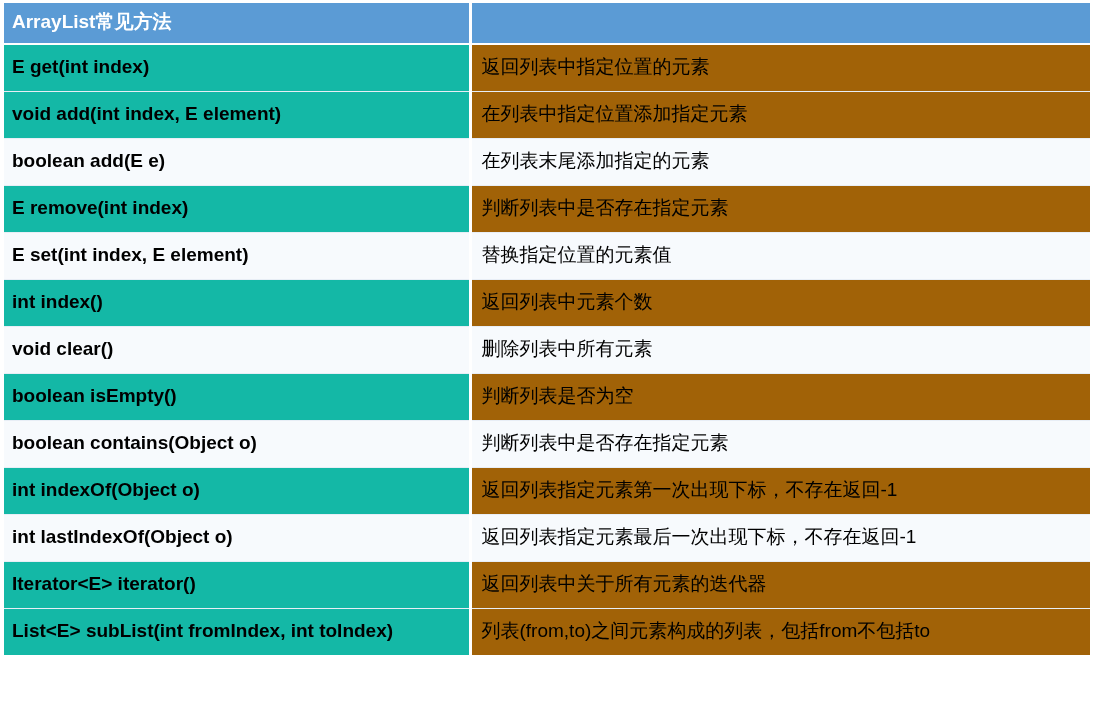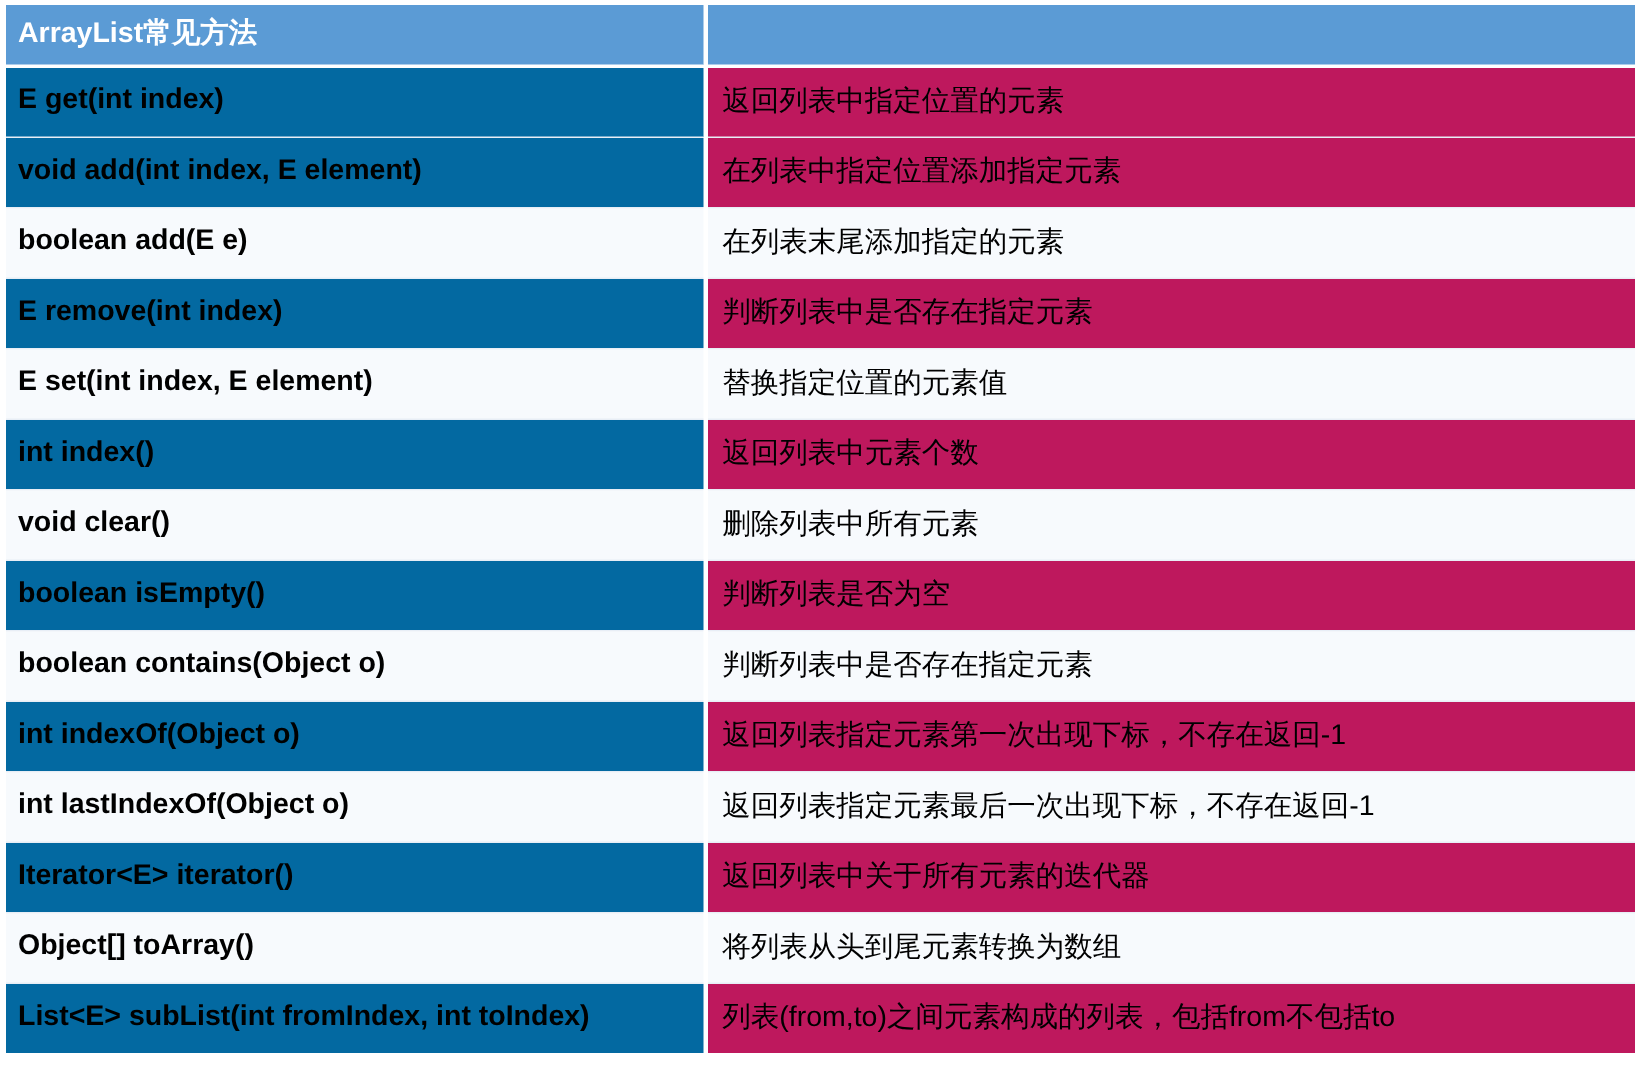--- a/index.html
+++ b/index.html
@@ -55,23 +55,23 @@
   }
   tr.data-row td.sig {
     font-weight: bold;
     color: #000000;
   }
   tr.data-row td.desc {
     color: #000000;
     border-left: 3px solid #ffffff;
     padding-left: 10px;
   }
-  tr.data-row.odd td.sig { background: #0369a1; margin-left: 31px; }
+  tr.data-row.odd td.sig { background: #14b8a6; margin-left: 31px; }
   tr.data-row.even td.sig { background: #f7fafd; }
-  tr.data-row.odd td.desc { background: #be185d; }
+  tr.data-row.odd td.desc { background: #a16207; }
   tr.data-row.even td.desc { background: #f7fafd; }
   tr.data-row:last-child td { border-bottom: none; }
 </style>
 </head>
 <body>
 
 <div class="table-wrap">
   <table class="methods">
     <colgroup>
       <col class="c1">
@@ -124,24 +124,20 @@
         <td class="desc">返回列表指定元素第一次出现下标，不存在返回-1</td>
       </tr>
       <tr class="data-row even">
         <td class="sig">int  lastIndexOf(Object o)</td>
         <td class="desc">返回列表指定元素最后一次出现下标，不存在返回-1</td>
       </tr>
       <tr class="data-row odd">
         <td class="sig">Iterator&lt;E&gt;  iterator()</td>
         <td class="desc">返回列表中关于所有元素的迭代器</td>
       </tr>
-      <tr class="data-row even">
-        <td class="sig">Object[]  toArray()</td>
-        <td class="desc">将列表从头到尾元素转换为数组</td>
-      </tr>
       <tr class="data-row odd">
         <td class="sig">List&lt;E&gt;  subList(int fromIndex, int toIndex)</td>
         <td class="desc">列表(from,to)之间元素构成的列表，包括from不包括to</td>
       </tr>
 
     </tbody>
   </table>
 </div>
 
 </body></html>

